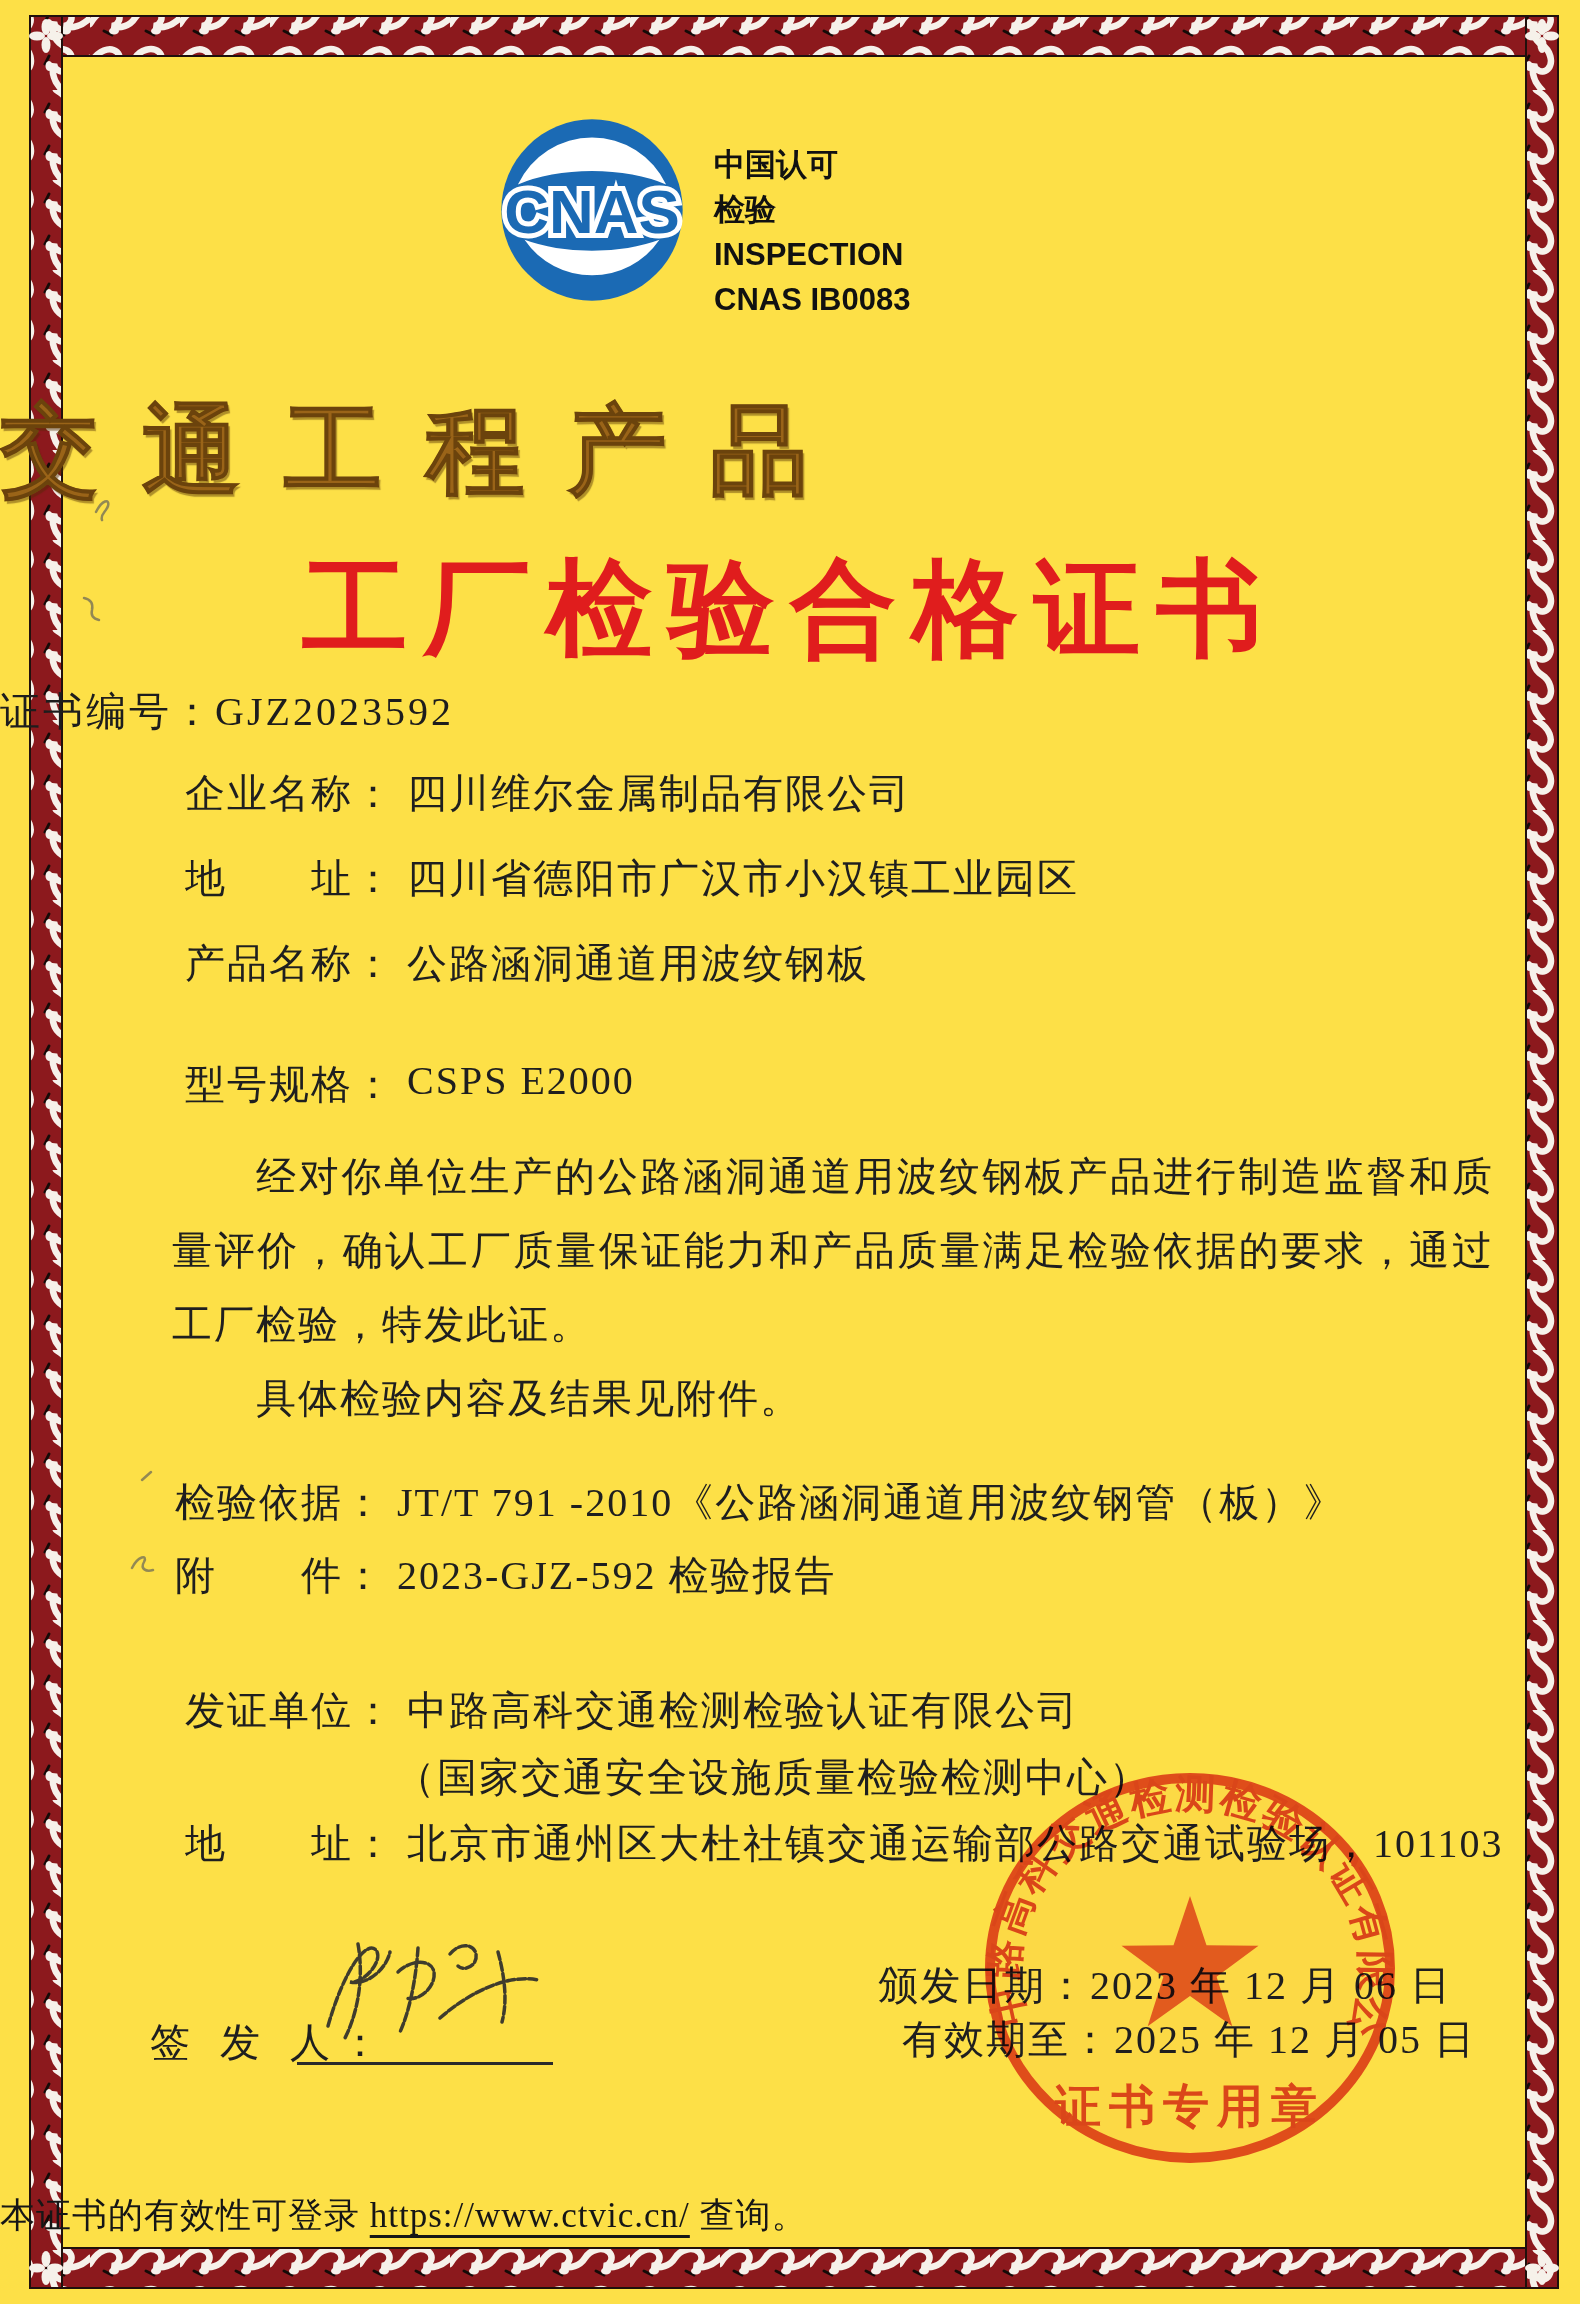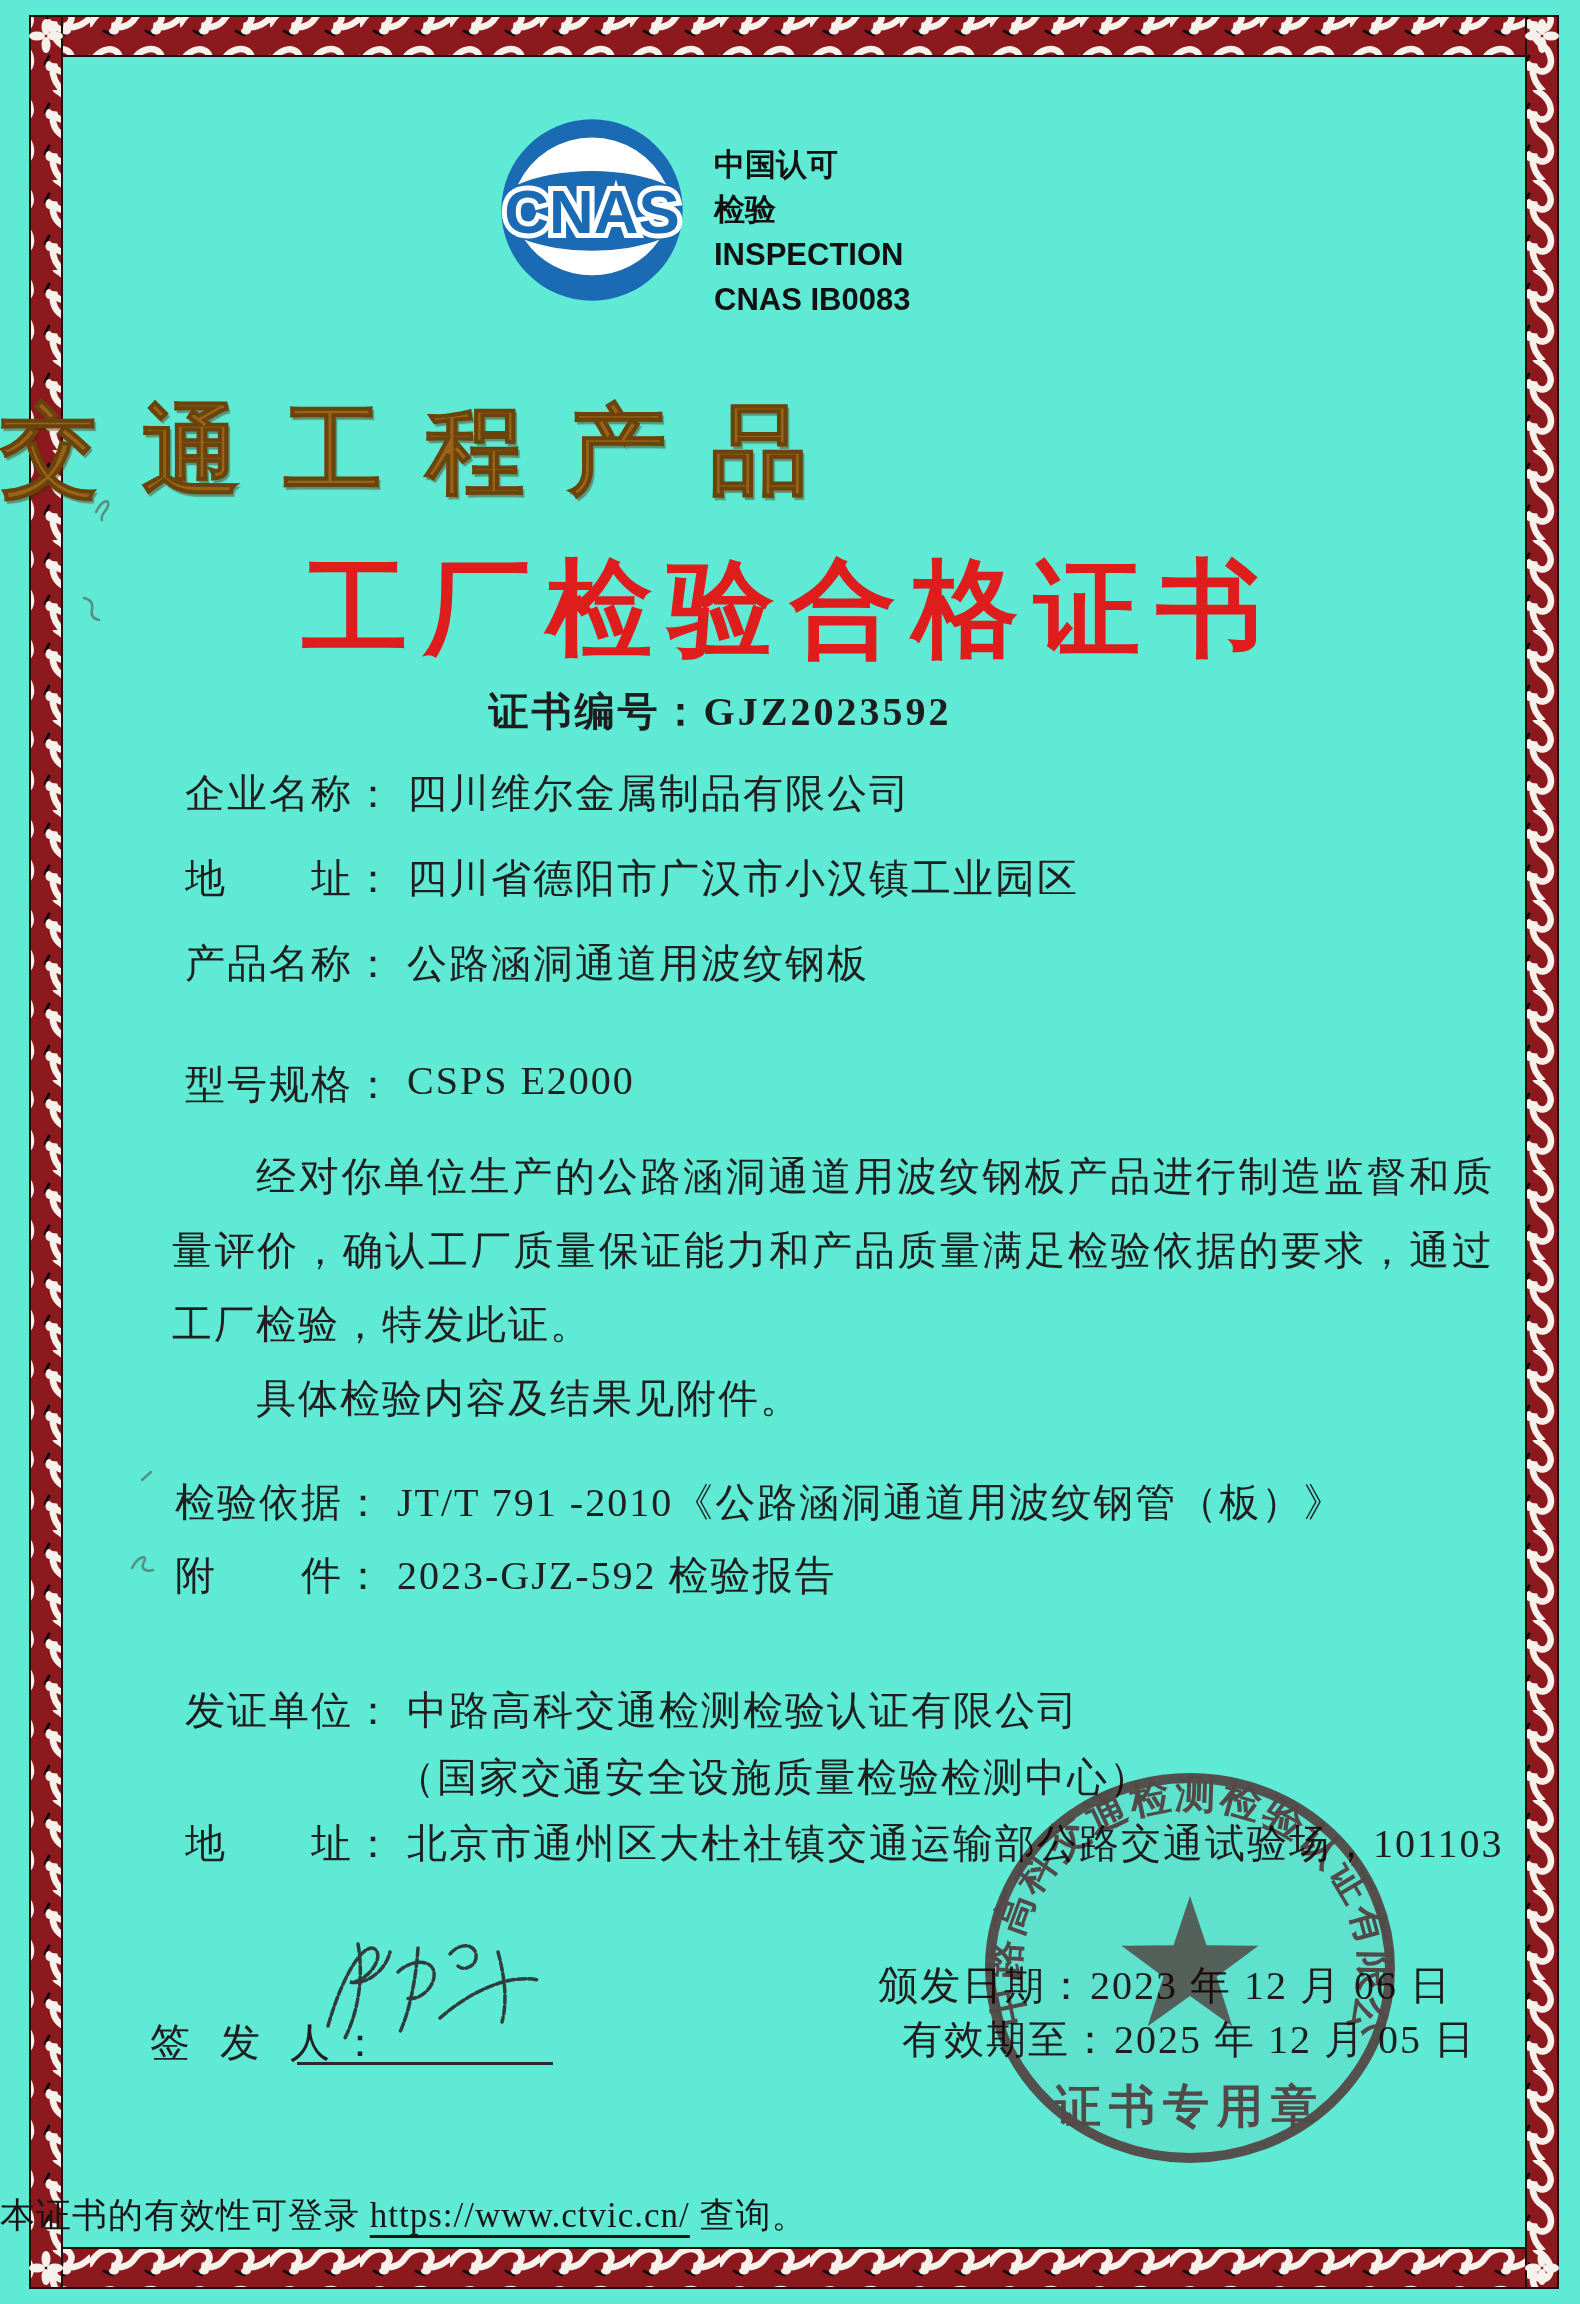--- a/index.html
+++ b/index.html
@@ -1,30 +1,30 @@
 <!DOCTYPE html>
 <html><head>
 <meta charset="utf-8">
 <style>
   html,body{margin:0;padding:0;background:#ffffff;}
-  .page{position:relative;width:1580px;height:2304px;background:#5eead4;overflow:hidden;
+  .page{position:relative;width:1580px;height:2304px;background:#fde047;overflow:hidden;
         font-family:"Liberation Serif","DejaVu Serif",serif;color:#222;}
   .abs{position:absolute;}
   svg{display:block;}
   
   .acc-lines div{font-family:"Liberation Sans","DejaVu Sans",sans-serif;font-weight:bold;
         font-size:31px;line-height:45px;color:#111;}
   
   .title-gold{width:100%;text-align:left;font-size:98px;font-weight:bold;
         color:#9a6418;letter-spacing:44px;text-shadow:2px 3px 1px rgba(80,45,5,.45);
         -webkit-text-stroke:1px #6b430c;}
   .title-red{width:100%;text-align:center;font-size:106px;font-weight:bold;
         font-family:"Liberation Sans","DejaVu Sans",sans-serif;
         color:#e01d1d;letter-spacing:16px;}
-  .certno{width:1440px;text-align:center;font-size:40px;letter-spacing:3px;color:#1d1d1d;font-weight:bold;}
+  .certno{width:1440px;font-size:40px;letter-spacing:3px;color:#1d1d1d;}
   
   .row{display:flex;font-size:40px;letter-spacing:2px;color:#1f1f1f;}
   .row .lbl{flex:0 0 222px;}
   .row .val{flex:1 1 auto;}
   .para{width:1322px;font-size:40px;letter-spacing:2px;line-height:74px;
         text-align:justify;color:#1f1f1f;}
   .para p{margin:0;text-indent:84px;}
   .sign-label{font-size:40px;letter-spacing:10px;color:#1f1f1f;}
   .sign-line{border-bottom:3px solid #2a2a2a;}
   .daterow{display:flex;font-size:40px;letter-spacing:2px;color:#1f1f1f;}

